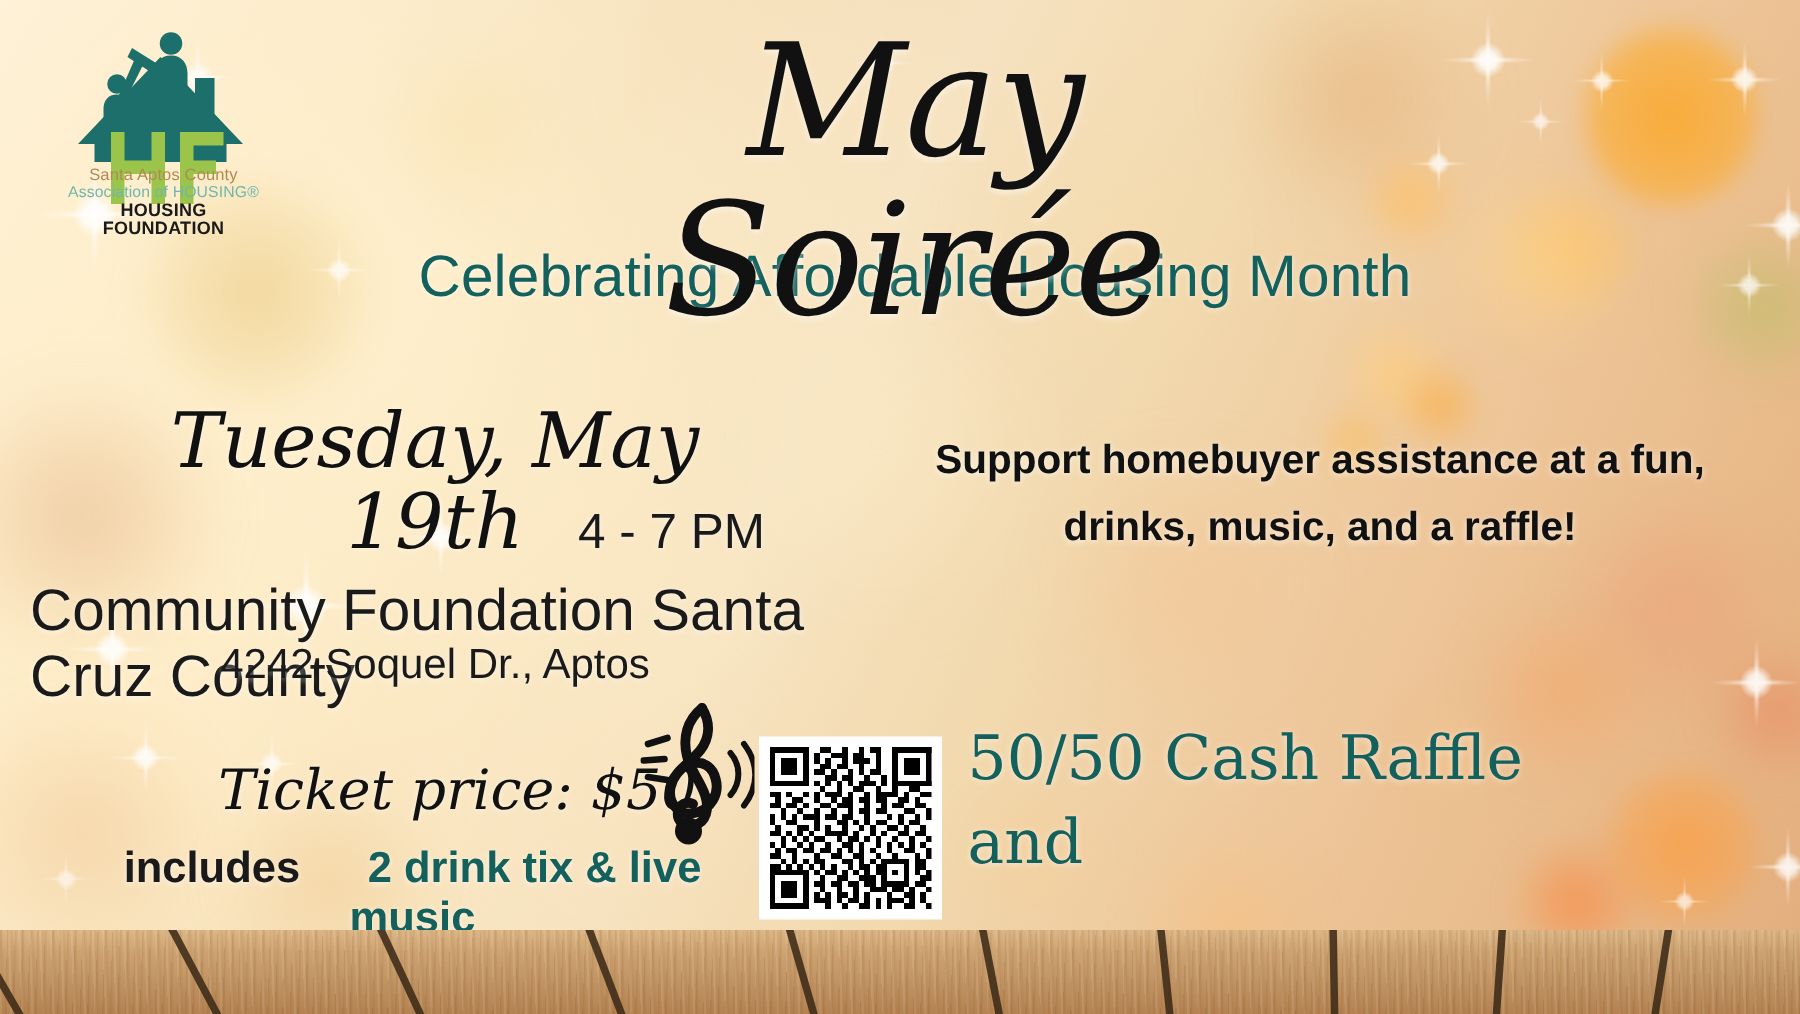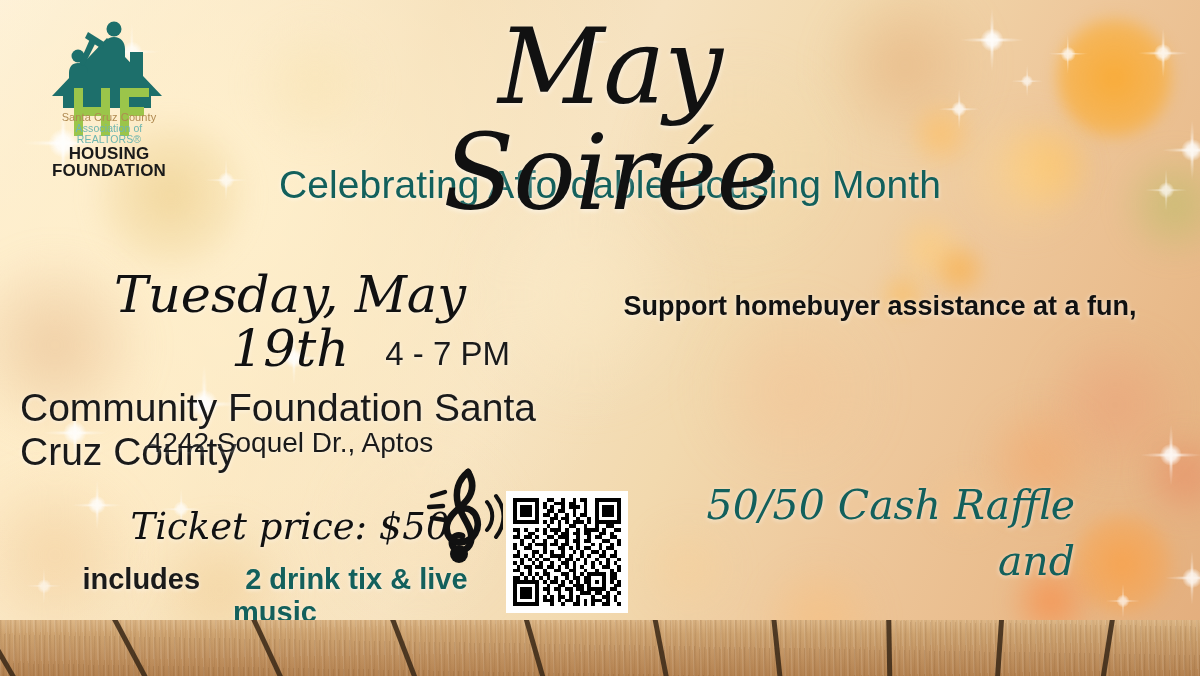--- a/index.html
+++ b/index.html
@@ -102,37 +102,37 @@
   #support-copy {
     position:absolute; left:580px; top:284px; width:600px;
     text-align:center;
     font-size:27px; font-weight:bold; line-height:1.68;
     color:#111;
     text-shadow:0 1px 5px rgba(255,255,255,0.7);
   }
   #support-copy div { white-space:nowrap; }
 
   #ticket-price {
-    position:absolute; left:120px; top:505px; width:340px;
+    position:absolute; left:135px; top:505px; width:340px;
     text-align:center;
     font-family:"DejaVu Serif", serif; font-style:italic;
     font-size:37px; color:#111;
     text-shadow:0 1px 4px rgba(255,255,255,0.55);
   }
   #includes-line {
     position:absolute; left:40px; top:563px; width:470px;
     text-align:center; font-size:29px; font-weight:bold; color:#1a1a1a;
     text-shadow:0 1px 4px rgba(255,255,255,0.6);
   }
   #includes-line .hl { color:#13605c;margin-left:37px; }
 
   #raffle-copy {
     position:absolute; left:645px; top:478px; width:430px;
-    text-align:right;
-    font-family:"DejaVu Serif", serif; font-style:italic;
+    text-align:left;
+    font-family:"DejaVu Serif", serif; 
     font-size:41px; line-height:1.36; color:#13605c;
     text-shadow:0 1px 5px rgba(255,255,255,0.6);
   }
 
   
   #music-note { position:absolute; left:427px; top:466px; width:76px; height:104px; }
 
   
   #qr-code {
     position:absolute; left:506px; top:491px;
@@ -286,37 +286,38 @@
       <g fill="#9bc54a">
         <rect x="30" y="76" width="9" height="48"></rect>
         <rect x="57" y="76" width="9" height="48"></rect>
         <rect x="30" y="95" width="36" height="9"></rect>
         <rect x="76" y="76" width="9" height="48"></rect>
         <rect x="76" y="76" width="29" height="9"></rect>
         <rect x="76" y="95" width="24" height="9"></rect>
       </g>
     </svg>
     <div style="position:absolute; left:-2px; top:100px; width:134px; text-align:center; line-height:1.02;">
-      <div style="font-size:11px; color:#b08a52; letter-spacing:0.1px;">Santa Cruz County</div>
-      <div style="font-size:10.5px; color:#6fb6b0; letter-spacing:0.1px;">Association of REALTORS®</div>
-      <div style="font-size:17px; font-weight:bold; color:#1a1a1a; letter-spacing:0.2px;">HOUSING FOUNDATION</div>
+      <div style="font-size:11px; color:#b08a52; letter-spacing:0.1px;">Santa Aptos County</div>
+      <div style="font-size:10.5px; color:#6fb6b0; letter-spacing:0.1px;">Association of HOUSING®</div>
+      <div style="font-size:12px; font-weight:bold; color:#1a1a1a; letter-spacing:0.2px;">HOUSING FOUNDATION</div>
     </div>
   </div>
 
   <div id="subtitle">Celebrating Affordable Housing Month</div>
 
   <div id="title">May Soirée</div>
 
   <div id="date-line">Tuesday, May 19th</div>
   <div id="time-line">4 - 7 PM</div>
   <div id="venue-line">Community Foundation Santa Cruz County</div>
   <div id="address-line">4242 Soquel Dr., Aptos</div>
 
   <div id="support-copy">
     <div>Support homebuyer assistance at a fun,</div>
+    <div>drinks, music, and a raffle!</div>
   </div>
 
   <div id="ticket-price">Ticket price: $50</div>
   <div id="includes-line"><span>includes </span><span class="hl">2 drink tix &amp; live music</span></div>
 
   <div id="raffle-copy">
     <div>50/50 Cash Raffle and</div>
   </div>
 
   <div id="music-note">

